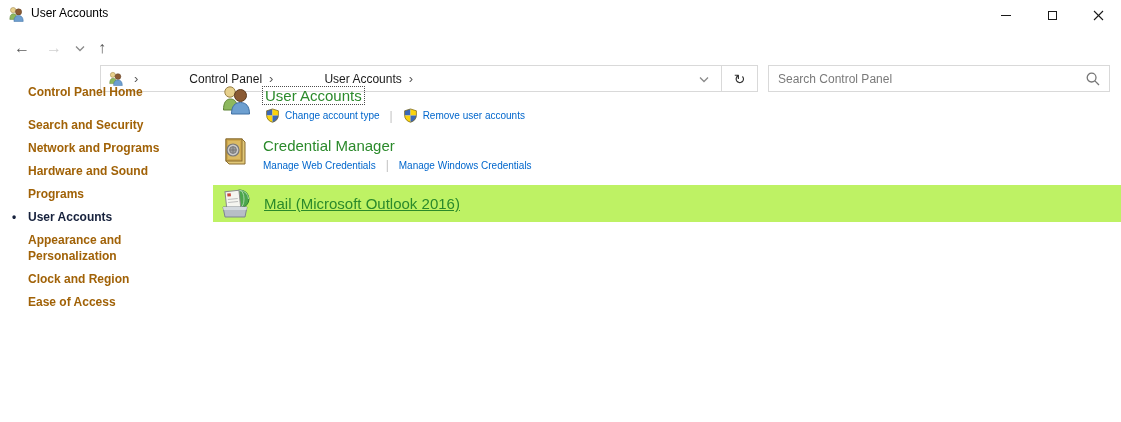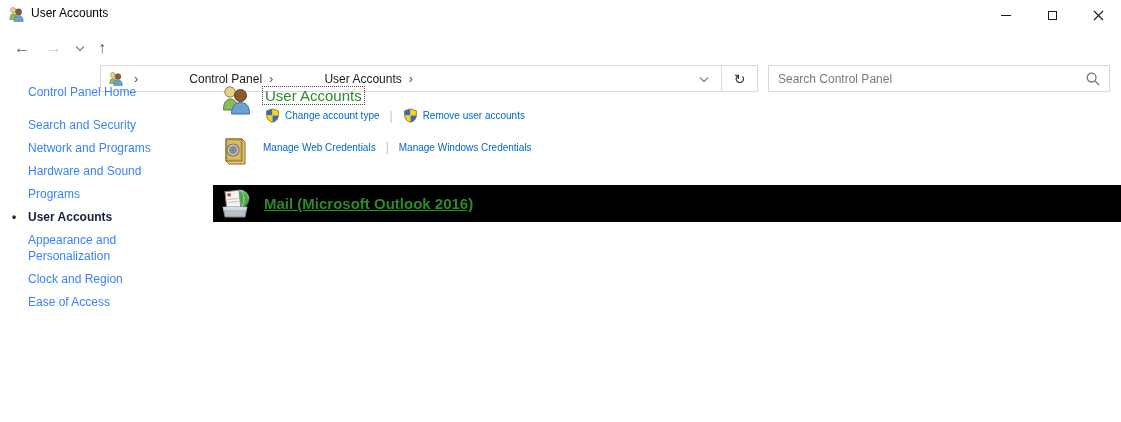--- a/index.html
+++ b/index.html
@@ -41,21 +41,21 @@
   .searchbox { position:absolute; left:768px; top:35px; width:342px; height:27px;
     border:1px solid #d9d9d9; background:#fff; display:flex; align-items:center;gap:20px; }
   .searchbox input { flex:1; border:none; outline:none; font-size:12px; color:#333;
     padding:0 6px 0 9px; font-family:inherit; background:transparent; }
   .searchbox input::placeholder { color:#7a7a7a; opacity:1; }
   .search-mag { flex:0 0 auto; margin-right:9px; }
 
   
   .sidebar { position:absolute; left:12px; top:84px; width:188px; }
   .side-item { position:relative; padding-left:16px; font-size:12px; line-height:16px;
-    color:#3b82f6; margin-bottom:7px; cursor:default; }
+    color:#a16207; margin-bottom:7px; cursor:default;font-weight:bold; }
   .side-item.gap-after { margin-bottom:17px; }
   .side-item.active { font-weight:bold; color:#16213c; }
   .side-item .bullet { position:absolute; left:0; top:0; font-size:12px; color:#16213c; }
 
   
   .main { position:absolute; left:213px; top:0; width:908px; height:422px; }
 
   .section { position:absolute; display:flex; }
   .section .big-icon { width:33px; height:33px; flex:0 0 auto; margin-right:12px; }
   .sec-body { padding-top:2px; }
@@ -63,21 +63,21 @@
   .sec-title.focused { border:1px dotted #4d4d4d; padding:0 2px; margin-left:-3px; }
   .task-row { display:flex; align-items:center; margin-top:3px; }
   .task-link { font-size:10px; color:#0066cc; white-space:nowrap; }
   .task-sep { color:#c3c3c3; padding:0 10px; font-size:12px; }
   .shield { width:15px; height:15px; margin-right:5px; flex:0 0 auto; }
 
   .sec-1 { left:7px; top:84px; }
   .sec-2 { left:5px; top:135px; }
 
   .mail-row { position:absolute; left:0; top:185px; width:908px; height:37px;
-    background:#000000; display:flex; align-items:center;font-weight:bold; }
+    background:#bef264; display:flex; align-items:center; }
   .mail-row .big-icon { width:33px; height:33px; margin:0 12px 0 6px; flex:0 0 auto; }
   .mail-link { font-size:15px; color:#2b8a2b; text-decoration:underline; }
 </style>
 </head>
 <body>
 
 <svg width="0" height="0" style="position:absolute">
   <defs>
 
     <g id="users">
@@ -238,20 +238,21 @@
           <span class="task-link">Remove user accounts</span>
         </div>
       </div>
     </div>
 
     <div class="section sec-2">
       <svg class="big-icon" viewBox="0 0 33 33">
           <use href="#safe"></use>
         </svg>
       <div class="sec-body">
+        <span class="sec-title">Credential Manager</span>
         <div class="task-row">
           <span class="task-link">Manage Web Credentials</span>
           <span class="task-sep">|</span>
           <span class="task-link">Manage Windows Credentials</span>
         </div>
       </div>
     </div>
 
     <div class="mail-row">
       <svg class="big-icon" viewBox="0 0 33 33">

